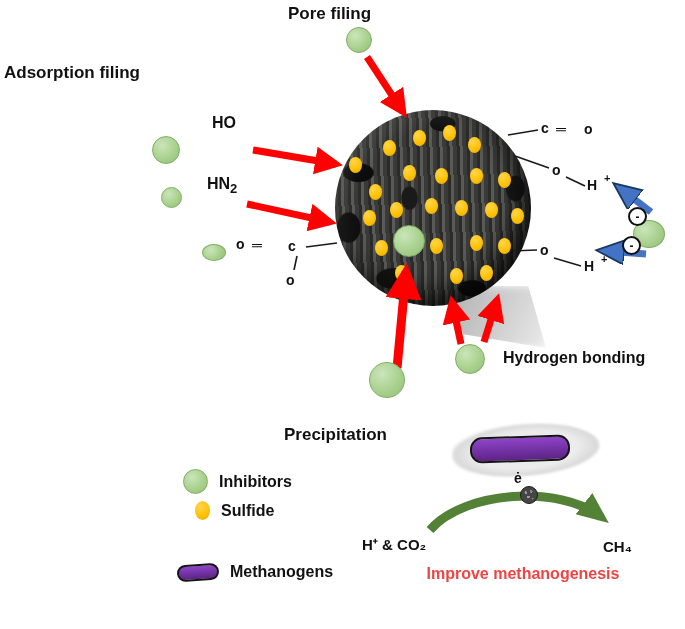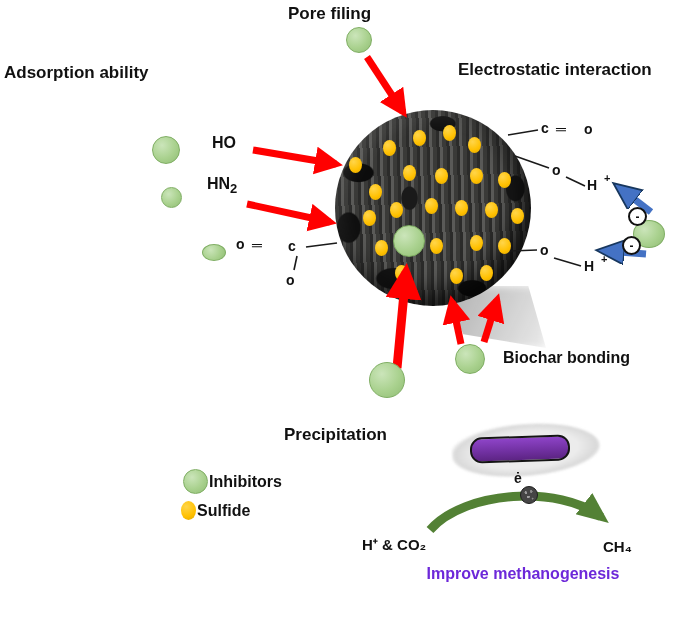--- a/index.html
+++ b/index.html
@@ -39,23 +39,23 @@
     radial-gradient(circle 1.5px at 72% 72%, #8c8c8c 0 60%, transparent 70%),
     #454545;}
   .minus-circle{width:15px;height:15px;border-radius:50%;background:#fff;border:2px solid #111;
     display:flex;align-items:center;justify-content:center;font-weight:bold;font-size:12px;line-height:1;}
   .methanogen-rod{border-radius:12px;border:2px solid #151515;
     background:linear-gradient(180deg,#8e44c8,#7030a0 60%,#5c2483);}
   .blob{background:radial-gradient(ellipse at 50% 50%, #ececec 0 50%, #d9d9d9 68%, rgba(217,217,217,0) 75%);
     border-radius:45% 55% 50% 50%;transform:rotate(-5deg);filter:blur(1px);}
   .shadow-wedge{background:linear-gradient(115deg, rgba(95,95,95,0.55), rgba(170,170,170,0.25));
     clip-path:polygon(12% 0, 85% 0, 100% 100%, 30% 78%);filter:blur(4px);}
-  .legend-row{display:flex;align-items:center;gap:1px;}
+  .legend-row{display:flex;align-items:center;gap:11px;}
   .legend-ic{display:inline-block;flex:0 0 auto;}
-  .caption{font-weight:bold;font-size:16px;color:#6d28d9;text-align:center;line-height:1.5;}
+  .caption{font-weight:bold;font-size:16px;color:#ef4444;text-align:center;line-height:1.5;}
   svg.overlay{position:absolute;left:0;top:0;pointer-events:none;}
   .bond{stroke:#1a1a1a;stroke-width:1.6;}
   .red{stroke:#ff0000;stroke-width:7;}
   .redthick{stroke:#ff0000;stroke-width:9;}
   .blue{stroke:#4472c4;stroke-width:7;}
   .green{stroke:#538135;stroke-width:9;fill:none;}
 </style>
 </head>
 <body>
 
@@ -119,70 +119,73 @@
     <line class="bond" x1="306" y1="247" x2="337" y2="243"></line>
     <line class="bond" x1="297" y1="256" x2="294" y2="270"></line>
     <line class="bond" x1="508" y1="135" x2="538" y2="130"></line>
     <line class="bond" x1="515" y1="156" x2="549" y2="168"></line>
     <line class="bond" x1="566" y1="177" x2="585" y2="186"></line>
     <line class="bond" x1="510" y1="251" x2="537" y2="250"></line>
     <line class="bond" x1="554" y1="258" x2="581" y2="266"></line>
   </svg>
 
   <div class="abs lbl t17 z3" style="left:288px;top:4px;">Pore filing</div>
-  <div class="abs lbl t17 z3" style="left:4px;top:63px;">Adsorption ability</div>
-  <div class="abs lbl t17 z3" style="left:458px;top:60px;">Electrostatic interaction</div>
+  <div class="abs lbl t17 z3" style="left:4px;top:63px;">Adsorption filing</div>
 
   <div class="abs inhibitor z3" style="left:346px;top:27px;width:24px;height:24px;"></div>
   <div class="abs inhibitor z3" style="left:152px;top:136px;width:26px;height:26px;"></div>
   <div class="abs inhibitor z3" style="left:161px;top:187px;width:19px;height:19px;"></div>
   <div class="abs inhibitor z3" style="left:202px;top:244px;width:22px;height:15px;"></div>
   <div class="abs inhibitor z3" style="left:393px;top:225px;width:30px;height:30px;"></div>
   <div class="abs inhibitor z3" style="left:369px;top:362px;width:34px;height:34px;"></div>
   <div class="abs inhibitor z3" style="left:455px;top:344px;width:28px;height:28px;"></div>
 
   <div class="abs inhibitor z3" style="left:633px;top:220px;width:30px;height:26px;"></div>
   <div class="abs minus-circle z3" style="left:628px;top:207px;">
     <span>-</span>
   </div>
   <div class="abs minus-circle z3" style="left:622px;top:236px;">
     <span>-</span>
   </div>
 
-  <div class="abs lbl t16 z3" style="left:212px;top:134px;">HO</div>
+  <div class="abs lbl t16 z3" style="left:212px;top:114px;">HO</div>
   <div class="abs lbl t16 z3" style="left:207px;top:175px;">
     <span>HN</span><sub class="t13">2</sub>
   </div>
   <span class="abs chem z3" style="left:236px;top:236px;">o</span>
   <span class="abs chem z3" style="left:252px;top:237px;">═</span>
   <span class="abs chem z3" style="left:288px;top:238px;">c</span>
   <span class="abs chem z3" style="left:286px;top:272px;">o</span>
 
   <span class="abs chem z3" style="left:541px;top:120px;">c</span>
   <span class="abs chem z3" style="left:556px;top:121px;">═</span>
   <span class="abs chem z3" style="left:584px;top:121px;">o</span>
 
   <span class="abs chem z3" style="left:552px;top:162px;">o</span>
   <span class="abs chem t15 z3" style="left:587px;top:177px;">H</span>
   <span class="abs sup z3" style="left:604px;top:172px;">+</span>
 
   <span class="abs chem z3" style="left:540px;top:242px;">o</span>
   <span class="abs chem t15 z3" style="left:584px;top:258px;">H</span>
   <span class="abs sup z3" style="left:601px;top:253px;">+</span>
 
-  <div class="abs lbl t16 z3" style="left:503px;top:349px;">Biochar bonding</div>
+  <div class="abs lbl t16 z3" style="left:503px;top:349px;">Hydrogen bonding</div>
   <div class="abs lbl t17 z3" style="left:284px;top:425px;">Precipitation</div>
 
   <div class="abs legend-row z3" style="left:183px;top:469px;">
     <span class="inhibitor legend-ic" style="width:23px;height:23px;"></span>
     <span class="lbl t16">Inhibitors</span>
   </div>
-  <div class="abs legend-row z3" style="left:181px;top:501px;">
+  <div class="abs legend-row z3" style="left:195px;top:501px;">
     <span class="sulfide legend-ic" style="width:15px;height:19px;"></span>
     <span class="lbl t16">Sulfide</span>
+  </div>
+  <div class="abs legend-row z3" style="left:177px;top:563px;">
+    <span class="methanogen-rod legend-ic" style="width:38px;height:13px;transform:rotate(-4deg);"></span>
+    <span class="lbl t16">Methanogens</span>
   </div>
 
   <div class="abs blob z1" style="left:452px;top:424px;width:148px;height:52px;"></div>
   <div class="abs methanogen-rod z3" style="left:470px;top:436px;width:96px;height:22px;transform:rotate(-2deg);"></div>
   <div class="abs lbl t14 z3" style="left:514px;top:470px;">ė</div>
   <div class="abs biochar-dot z3" style="left:520px;top:486px;width:16px;height:16px;"></div>
   <div class="abs lbl t15 z3" style="left:362px;top:534px;">H⁺ &amp; CO₂</div>
   <div class="abs lbl t15 z3" style="left:603px;top:538px;">CH₄</div>
   <div class="abs caption z3" style="left:388px;top:562px;width:270px;">
     <div>Improve methanogenesis</div>

